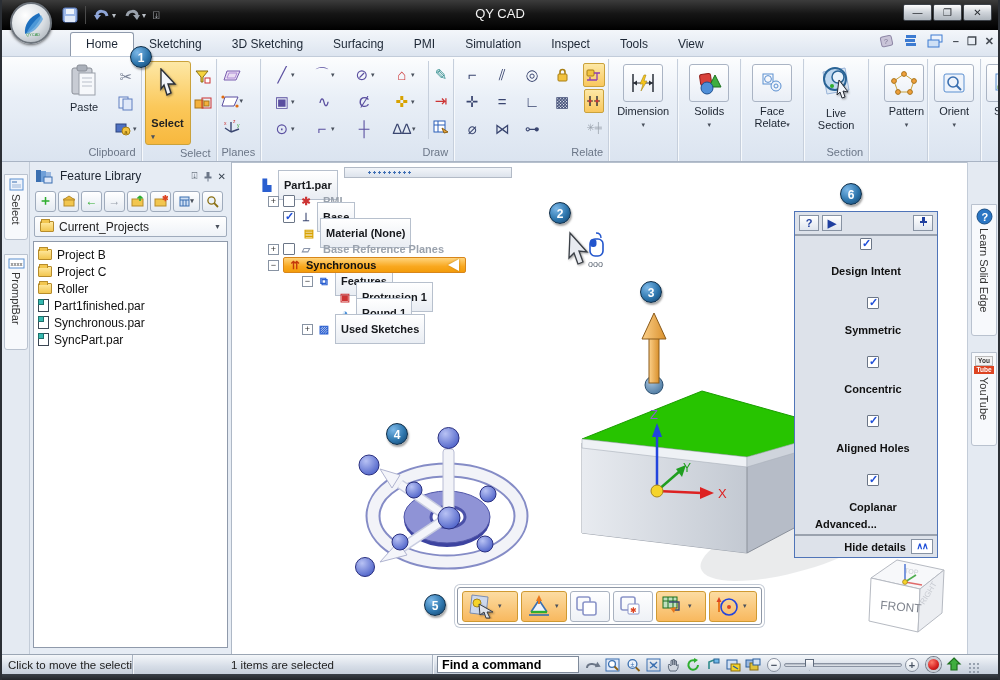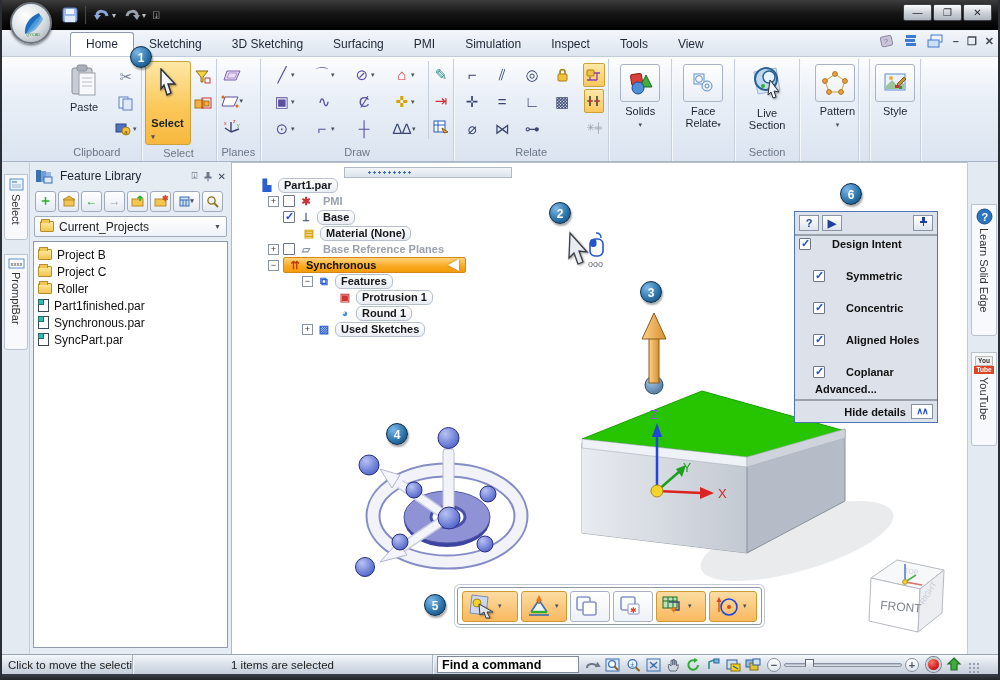--- a/index.html
+++ b/index.html
@@ -26,21 +26,21 @@
   .tabrow { height:27px; background:linear-gradient(#f3f6fa,#dde5f0); border-bottom:1px solid #c2ccda; position:relative; display:flex; align-items:flex-end; padding-left:68px; }
   .rtab { padding:4px 15px 5px; font-size:12px; color:#1d2735; position:relative; }
   .rtab.active { background:#ffffff; border:1px solid #8f9aac; border-bottom:none; border-radius:3px 3px 0 0; z-index:2; }
   .tabrow-right { position:absolute; right:4px; top:4px; display:flex; align-items:center; gap:8px; }
   .docbtn { color:#444a52; font-size:11px; font-weight:bold; }
 
   
   .ribbon { height:105px; background:linear-gradient(#fcfdfe,#e9eff7 40%,#dbe4f0); border-bottom:1px solid #a9b4c4; display:flex; align-items:stretch; padding:2px 0 0 2px; }
   .rgroup { display:flex; flex-direction:column; border-right:1px solid #c6cfdc; box-shadow:1px 0 0 #f6f9fc; padding:2px 3px 0; }
   .rg-body { flex:1; display:flex; align-items:flex-start; gap:2px; }
-  .rg-label { text-align:center; font-size:11px; color:#6b7避687; color:#6b7687; padding:2px 2px 3px; white-space:nowrap; }
+  .rg-label { text-align:right; font-size:11px; color:#6b7避687; color:#6b7687; padding:2px 2px 3px; white-space:nowrap; }
   .rbig { width:56px; display:flex; flex-direction:column; align-items:center; font-size:11px; color:#1c2430; padding-top:3px; }
   .rbig .boxicon { width:40px; height:38px; background:linear-gradient(#ffffff,#e9eef6); border:1px solid #aab4c4; border-radius:3px; display:flex; align-items:center; justify-content:center; }
   .rbig .cap { margin-top:3px; text-align:center; line-height:12px; white-space:pre-line; }
   .dd { font-size:7px; color:#49505c; }
   .selbtn { width:46px; height:84px; background:linear-gradient(#fde8a6,#fbc85a 55%,#f7b83e); border:1px solid #caa23c; border-radius:3px;
             display:flex; flex-direction:column; align-items:center; justify-content:space-between; padding:6px 0 3px; font-size:11px; font-weight:bold; color:#222; }
   .icongrid { display:grid; grid-auto-rows:27px; align-items:center; }
   .si { height:24px; display:flex; align-items:center; justify-content:center; font-size:15px; color:#5a4fa0; gap:1px; padding:0 1px; }
   .si .g { min-width:16px; text-align:center; }
   .gold { color:#d8a200; } .red { color:#c33; } .dkb { color:#3a4670; } .teal { color:#2e8b8b; }
@@ -78,42 +78,42 @@
   
   .viewport { flex:1; background:#fff; position:relative; border-top:1px solid #b6c0cd; overflow:hidden; }
   .dockstrip { position:absolute; left:112px; top:4px; width:168px; height:11px; background:linear-gradient(#f2f5f9,#dde3ec); border:1px solid #b2bac6; }
   .dots { position:absolute; left:22px; top:2px; width:46px; height:5px;
           background-image:radial-gradient(circle, #3f6fb5 1px, transparent 1.3px); background-size:5px 5px; }
   .scene { position:absolute; inset:0; }
 
   
   .tree { position:absolute; left:28px; top:14px; font-size:11px; font-weight:bold; color:#16181c; }
   .trow { display:flex; align-items:center; height:16px; gap:4px; }
-  .chip { display:inline-flex; align-items:center; gap:4px; background:linear-gradient(#ffffff,#e9edf3); border:1px solid #b7c0cd; border-radius:6px; padding:0 5px; height:15px; white-space:nowrap; }
+  .chip { display:inline-flex; align-items:center; gap:4px; background:linear-gradient(#ffffff,#e9edf3); border:1px solid #b7c0cd; border-radius:0; padding:0 5px; height:30px; white-space:nowrap; }
   .chip.plain { background:transparent; border-color:transparent; }
   .exp { width:11px; height:11px; border:1px solid #8893a3; background:#fff; font-size:9px; line-height:9px; text-align:center; color:#333; font-weight:normal; }
   .cb { width:12px; height:12px; border:1px solid #6b7687; background:#fff; position:relative; border-radius:1px; }
   .cb.checked:before { content:"✓"; position:absolute; left:1px; top:-2px; color:#1f4fd8; font-size:11px; font-weight:bold; }
   .ticon { width:14px; text-align:center; font-size:11px; font-weight:bold; }
   .grayed { color:#9aa2ad; }
   .syncbar { width:183px; background:linear-gradient(#ffd47c,#f9a81f 60%,#f39c0a); border:1px solid #d8861a; border-radius:2px;
              display:flex; align-items:center; height:16px; padding:0 4px; gap:4px; color:#111; position:relative; }
   .syncbar .tri { position:absolute; right:6px; width:0; height:0; border-top:6px solid transparent; border-bottom:6px solid transparent; border-right:11px solid #ffffff; filter:drop-shadow(0 0 1px #c07d12); }
 
   
   .cmdbar { position:absolute; left:225px; top:424px; height:38px; background:#fff; border:1px solid #8f98a6; border-radius:3px; box-shadow:0 0 0 2px #fff, 0 0 0 3px #c4cbd6; display:flex; align-items:center; gap:3px; padding:2px 4px; }
   .cbtn { height:31px; border:1px solid #a9b2c0; border-radius:3px; background:linear-gradient(#ffffff,#eef1f6); display:flex; align-items:center; padding:0 3px; gap:2px; }
   .cbtn.on { background:linear-gradient(#fcdca2,#f8b85e); border-color:#d09a32; }
 
   
   .dintent { position:absolute; left:562px; top:48px; width:144px; background:#dde2ea; border:1px solid #4f74b8; font-size:11px; color:#111; }
   .di-head { display:flex; align-items:center; gap:3px; padding:3px 4px; border-bottom:2px solid #9aa2ae; }
   .di-btn { width:20px; height:16px; background:linear-gradient(#fff,#dfe5ee); border:1px solid #8893a3; text-align:center; font-size:11px; font-weight:bold; color:#1f3f9f; line-height:14px; }
   .di-head .spacer { flex:1; }
-  .di-row { display:flex; align-items:center; gap:21px; padding:2px 4px; font-weight:bold; }
+  .di-row { display:flex; align-items:center; gap:15px; padding:2px 4px; font-weight:bold;flex-direction:column; }
   .di-row.sub { padding-left:18px;margin-top:16px; }
   .di-adv { padding:3px 4px 4px 20px; font-weight:bold; }
   .di-foot { border-top:2px solid #9aa2ae; display:flex; align-items:center; justify-content:flex-end; gap:5px; padding:3px 4px; font-weight:bold; }
   .chev { width:22px; height:15px; background:#fff; border:1px solid #8893a3; color:#1f4fd8; font-size:9px; line-height:13px; text-align:center; letter-spacing:-1px; }
 
   
   .badge { position:absolute; width:22px; height:22px; border-radius:50%; color:#fff; font-weight:bold; font-size:12px;
            text-align:center; line-height:22px; background:radial-gradient(circle at 32% 28%, #7cb8e8, #2e76ad 55%, #123f66);
            border:1px solid #0d2c47; box-shadow:1px 2px 2px rgba(0,0,0,.35); z-index:40; }
 
@@ -161,20 +161,21 @@
     </span>
     <span class="qicon">
       <svg width="18" height="14" viewBox="0 0 18 14">
           <path d="M14 7 C14 2 5 2 4 8" fill="none" stroke="#9aa2ac" stroke-width="3"></path>
           <path d="M17 7 L10 7 L14 12 Z" fill="#9aa2ac"></path>
         </svg>
       <span class="dd-dark">▾</span>
     </span>
     <span class="qicon" style="color:#d8dde4; font-size:11px;">⍗</span>
   </div>
+  <div class="win-title">QY CAD</div>
   <div class="winbtns">
     <div class="winbtn">—</div>
     <div class="winbtn">❐</div>
     <div class="winbtn">✕</div>
   </div>
 </div>
 
 <div class="tabrow">
   <div class="rtab active">Home</div>
   <div class="rtab">Sketching</div>
@@ -423,20 +424,37 @@
               <circle cx="4" cy="7" r="1.6" fill="#c33"></circle>
               <circle cx="11" cy="7" r="1.6" fill="#c33"></circle>
             </svg>
         </span>
         <span class="si gray" style="font-size:10px;">✳╪</span>
       </div>
     </div>
     <div class="rg-label">Relate</div>
   </div>
 
+  <div class="rgroup">
+    <div class="rg-body">
+      <div class="rbig" style="width:62px;">
+        <div class="boxicon">
+          <svg width="26" height="24" viewBox="0 0 26 24">
+              <line x1="3" y1="3" x2="3" y2="21" stroke="#2a2f38" stroke-width="1.5"></line>
+              <line x1="23" y1="3" x2="23" y2="21" stroke="#2a2f38" stroke-width="1.5"></line>
+              <line x1="3" y1="12" x2="23" y2="12" stroke="#2a2f38"></line>
+              <path d="M3 12 l4 -2.5 v5 Z M23 12 l-4 -2.5 v5 Z" fill="#2a2f38"></path>
+              <polygon points="14,4 10,13 13,13 11,20 17,10 14,10 16,4" fill="#f5c51d" stroke="#a8861a" stroke-width=".6"></polygon>
+            </svg>
+        </div>
+        <span class="cap"><span>Dimension</span><br><span class="dd">▾</span></span>
+      </div>
+    </div>
+    <div class="rg-label"> </div>
+  </div>
 
   <div class="rgroup">
     <div class="rg-body">
       <div class="rbig">
         <div class="boxicon">
           <svg width="26" height="24" viewBox="0 0 26 24">
               <rect x="4" y="3" width="11" height="11" rx="2" fill="#d8403a" stroke="#8f1d18" transform="rotate(-8 9 8)"></rect>
               <polygon points="19,4 25,16 13,16" fill="#3fae3f" stroke="#1d6f1d"></polygon>
               <circle cx="11" cy="17" r="6" fill="#4f8fd8" stroke="#1d4f8f"></circle>
             </svg>
@@ -493,20 +511,32 @@
               <circle cx="3" cy="10" r="2.4" fill="#f0a03c" stroke="#a8731a"></circle>
             </svg>
         </div>
         <span class="cap"><span>Pattern</span><br><span class="dd">▾</span></span>
       </div>
     </div>
     <div class="rg-label"> </div>
   </div>
 
   <div class="rgroup">
+    <div class="rg-body">
+      <div class="rbig" style="width:46px;">
+        <div class="boxicon">
+          <svg width="24" height="22" viewBox="0 0 24 22">
+              <rect x="2" y="2" width="20" height="18" rx="2" fill="#eef3fb" stroke="#5a8fd0"></rect>
+              <circle cx="11" cy="10" r="5" fill="none" stroke="#3a6fb0" stroke-width="1.6"></circle>
+              <line x1="14.5" y1="13.5" x2="19" y2="18" stroke="#3a6fb0" stroke-width="2"></line>
+            </svg>
+        </div>
+        <span class="cap"><span>Orient</span><br><span class="dd">▾</span></span>
+      </div>
+    </div>
     <div class="rg-label"> </div>
   </div>
 
   <div class="rgroup">
     <div class="rg-body">
       <div class="rbig" style="width:44px;">
         <div class="boxicon">
           <svg width="24" height="22" viewBox="0 0 24 22">
               <rect x="2" y="2" width="20" height="16" fill="#eef3fb" stroke="#5a8fd0"></rect>
               <path d="M3 14 L9 8 L14 13 L18 9 L21 12 L21 17 L3 17 Z" fill="#9cc49c"></path>

